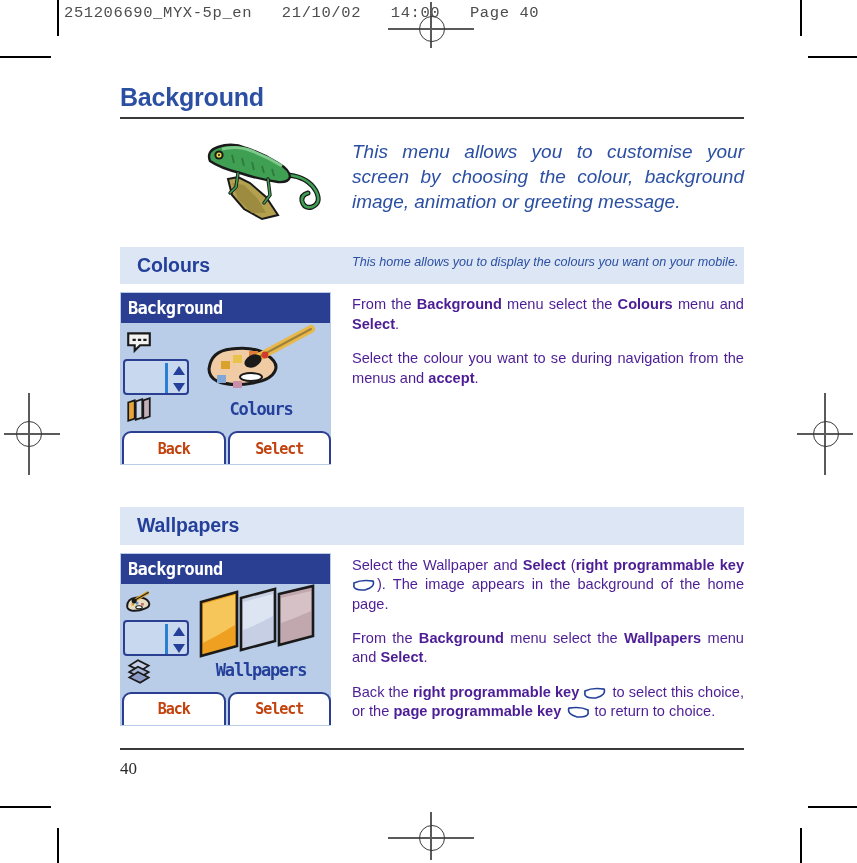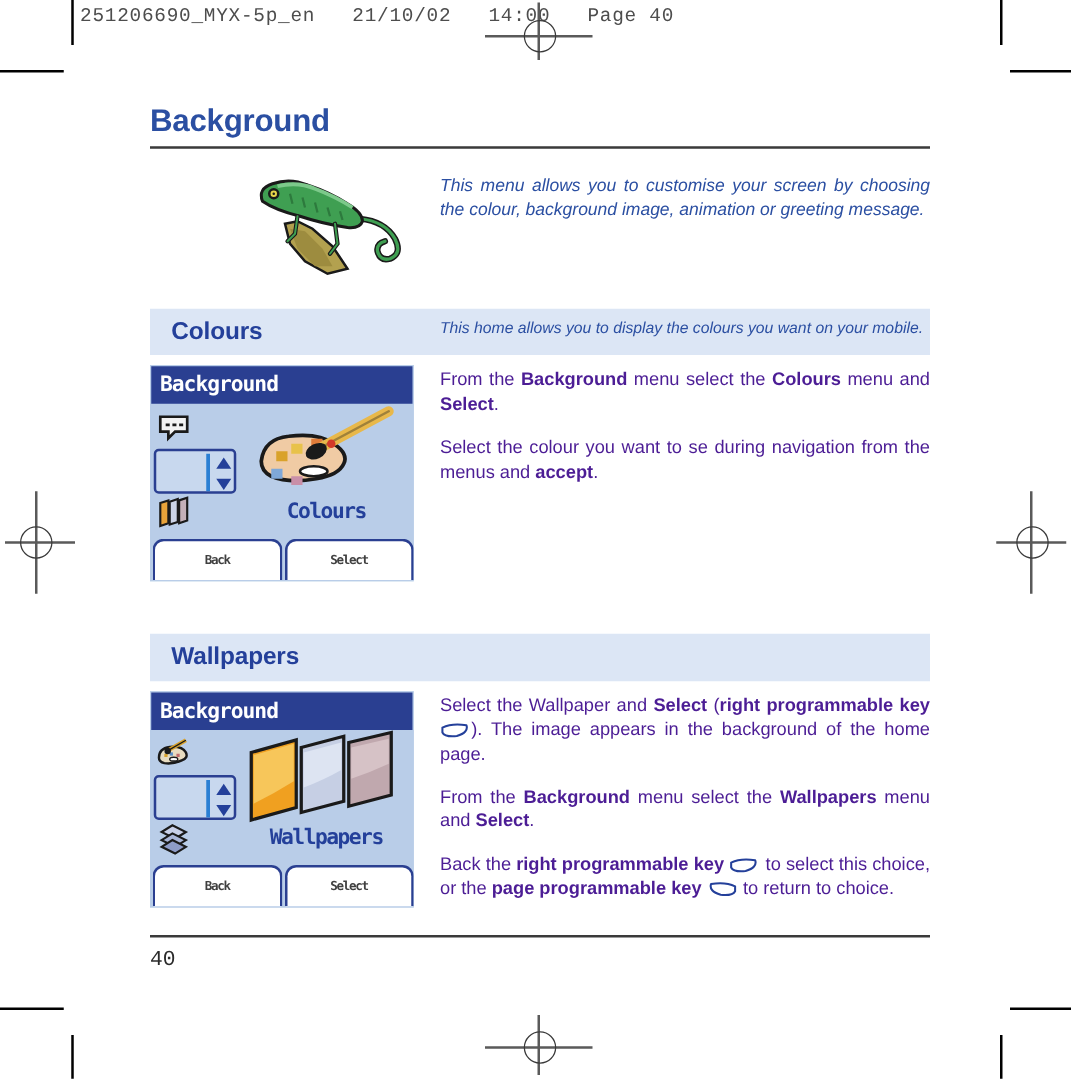--- a/index.html
+++ b/index.html
@@ -23,21 +23,21 @@
   .content{position:absolute;left:120px;top:84px;width:624px;}
   .page-title{
     font-size:25px;font-weight:bold;color:#2b4fa2;letter-spacing:-0.2px;
     margin:0 0 5px 0;line-height:1.1;
   }
   .title-rule{height:2.4px;background:#3a3a3a;width:624px;margin-bottom:16px;}
   
   .intro{display:flex;align-items:flex-start;}
   .intro-art{width:232px;flex:0 0 232px;position:relative;height:92px;}
   .intro-text{
-    flex:1;font-style:italic;color:#2b4fa2;font-size:14px;line-height:1.33;
+    flex:1;font-style:italic;color:#2b4fa2;font-size:19px;line-height:1.33;
     text-align:justify;padding-top:4px;
   }
   
   .sec-bar{
     background:#dce6f5;display:flex;align-items:flex-start;
     padding:7px 0 8px 0;margin-top:20px;
   }
   .sec-name{
     width:232px;flex:0 0 232px;padding-left:17px;box-sizing:border-box;
     font-size:19.5px;font-weight:bold;color:#24409a;letter-spacing:-0.1px;line-height:1.15;
@@ -78,27 +78,27 @@
   .phone-label{
     position:absolute;left:72px;top:76px;width:136px;text-align:center;
     font-family:"DejaVu Sans Mono", monospace;font-weight:bold;font-size:17px;
     color:#24409a;letter-spacing:-1.2px;
   }
   .softkeys{position:absolute;left:0;bottom:0;width:211px;height:33px;display:flex;}
   .softkey{
     flex:1;background:#ffffff;border:2px solid #2a3f91;
     border-bottom:none;border-radius:9px 9px 0 0;margin:0 1px;
     display:flex;align-items:center;justify-content:center;
-    font-family:"DejaVu Sans Mono", monospace;font-weight:bold;font-size:10px;
-    color:#404040;letter-spacing:-1px;box-sizing:border-box;
+    font-family:"DejaVu Sans Mono", monospace;font-weight:bold;font-size:15px;
+    color:#c2410c;letter-spacing:-1px;box-sizing:border-box;
   }
   
   .foot-rule{height:2.4px;background:#3a3a3a;width:624px;margin-top:22px;}
   .page-num{
-    font-family:Liberation Mono, monospace;font-size:17px;color:#2b2b2b;
+    font-family:Liberation Serif, serif;font-size:17px;color:#2b2b2b;
     margin-top:9px;
   }
 </style>
 </head>
 <body>
 
 <div class="page">
 
   <div class="slugline">251206690_MYX-5p_en   21/10/02   14:00   Page 40</div>
 

